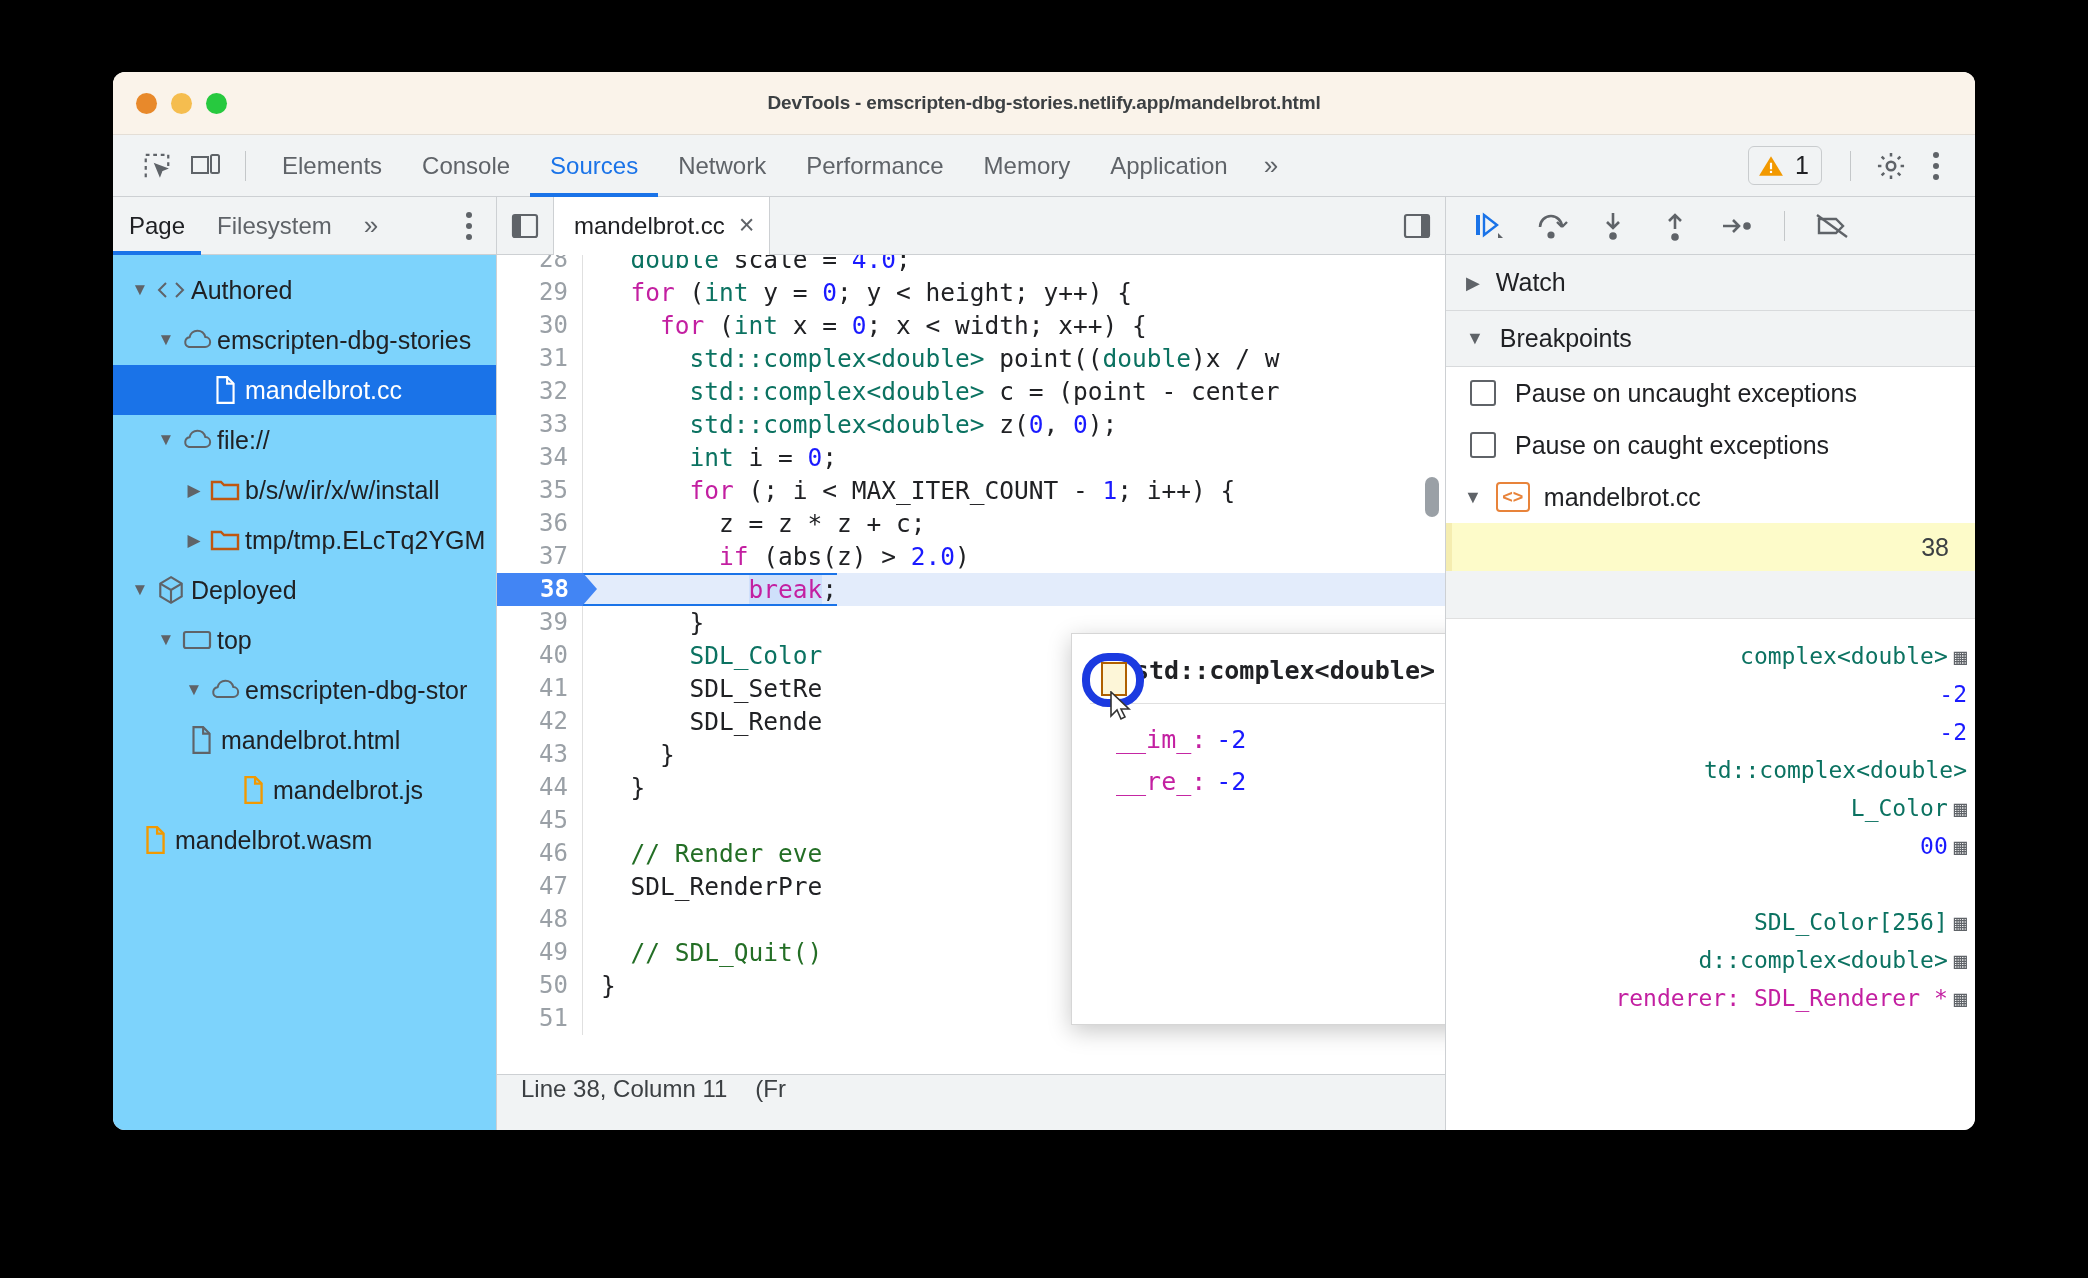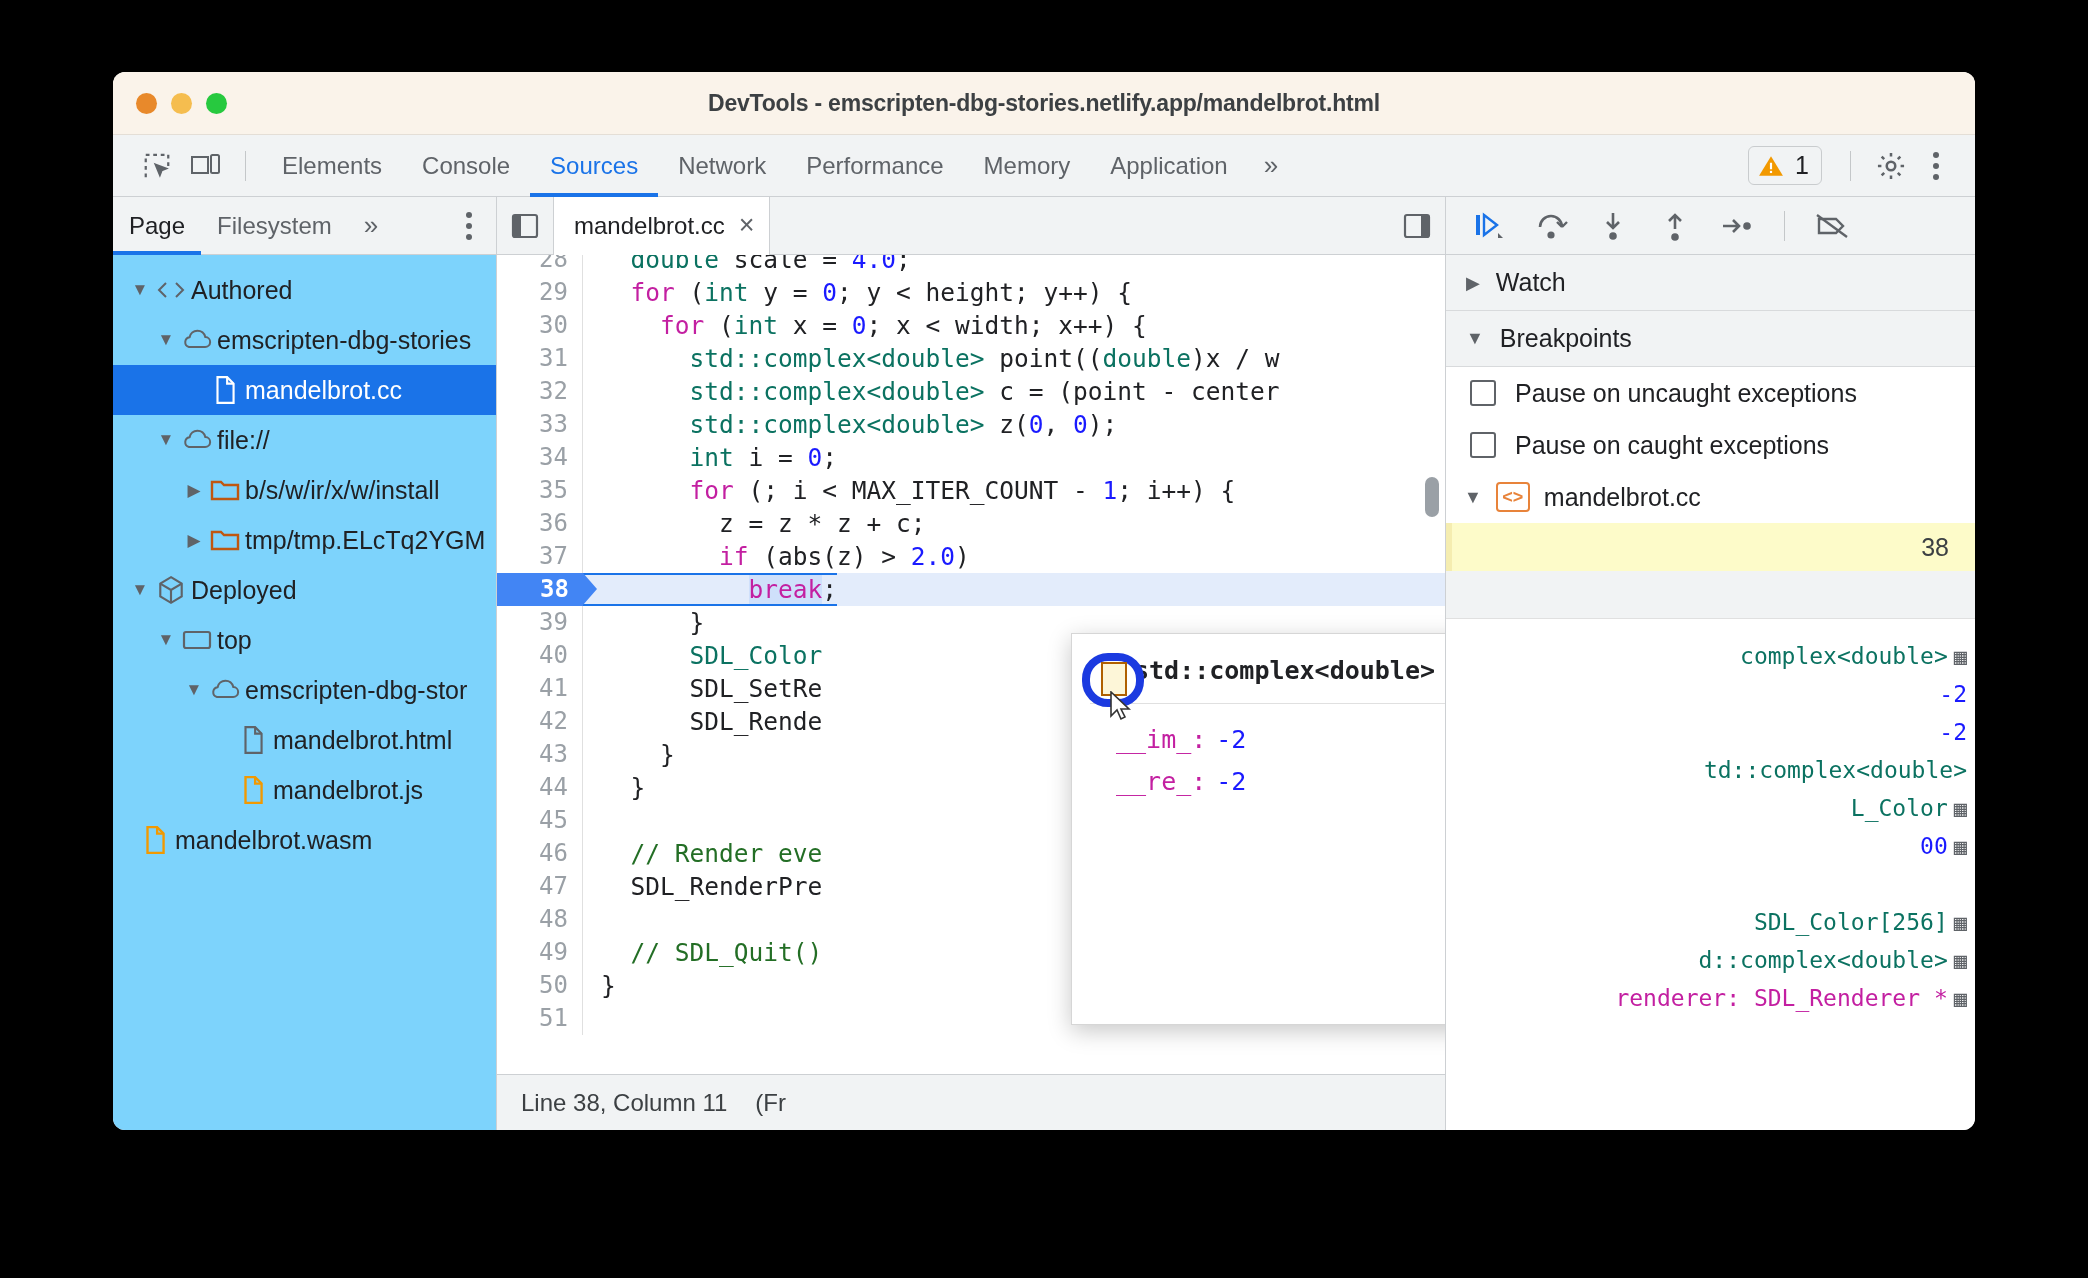--- a/index.html
+++ b/index.html
@@ -34,21 +34,21 @@
     display: flex; gap: 14px;
     margin-left: 23px;
   }
   .dot { width: 21px; height: 21px; border-radius: 50%; }
   .dot.red { background: #e8892b; }
   .dot.yellow { background: #f5bd4f; }
   .dot.green { background: #27c93f; }
   .win-title {
     position: absolute; left: 0; right: 0;
     text-align: center;
-    font-size: 23px; font-weight: bold;
+    font-size: 19px; font-weight: bold;
     color: #3c4043;
     letter-spacing: -0.2px;
   }
 
   
   .tabbar {
     height: 62px;
     background: #f1f3f4;
     display: flex;
     align-items: center;
@@ -225,21 +225,21 @@
   .v-scroll {
     position: absolute; right: 6px; top: 222px;
     width: 14px; height: 40px;
     background: #9aa0a6; border-radius: 8px;
   }
 
   .status {
     height: 56px;
     border-top: 1px solid #cdd0d3;
     background: #f1f3f4;
-    display: flex; align-items: center;
+    display: flex; 
     padding-left: 24px;
     gap: 28px;
     font-size: 24px; color: #3c4043;
     white-space: nowrap; overflow: hidden;
   }
 
   
   .tooltip {
     position: absolute;
     left: 574px; top: 378px;
@@ -531,21 +531,21 @@
         <div class="row" style="padding-left:70px">
           <span class="tri">▼</span>
           <span class="ico">
             <svg width="32" height="22" viewBox="0 0 32 22" fill="none" stroke="#5f6368" stroke-width="2">
                 <path d="M8 18h16a5 5 0 0 0 .3-10A8 8 0 0 0 8.6 8.2 5 5 0 0 0 8 18z"></path>
               </svg>
           </span>
           <span class="lbl">emscripten-dbg-stor</span>
         </div>
 
-        <div class="row" style="padding-left:98px">
+        <div class="row" style="padding-left:46px">
           <span class="tri"></span>
           <span class="ico">
             <svg width="26" height="30" viewBox="0 0 24 28" fill="none" stroke="#5f6368" stroke-width="2">
                 <path d="M5 2h9l6 6v18H5z"></path>
                 <path d="M14 2v6h6"></path>
               </svg>
           </span>
           <span class="lbl">mandelbrot.html</span>
         </div>
 

